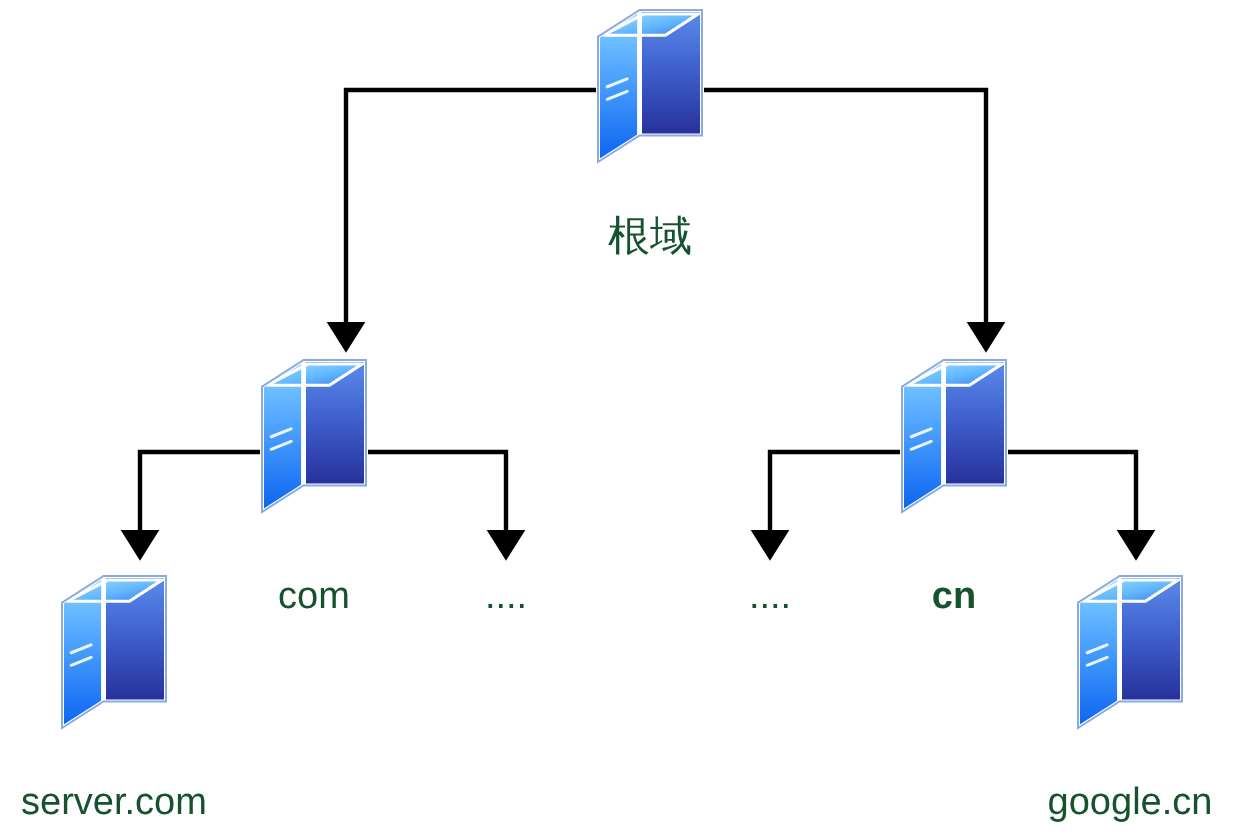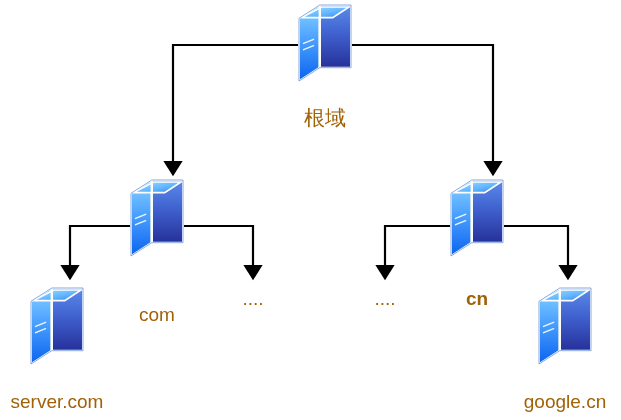--- a/index.html
+++ b/index.html
@@ -7,21 +7,21 @@
     width:621px;height:420px;
     background:#ffffff;
     font-family:"Liberation Sans","DejaVu Sans",sans-serif;
     overflow:hidden;
     position:relative;
   }
   #stage{position:absolute;left:0;top:0;width:621px;height:420px;}
   svg.layer{position:absolute;left:0;top:0;width:621px;height:420px;}
   .lbl{
     position:absolute;
-    color:#a16207;
+    color:#14532d;
     white-space:nowrap;
     line-height:1;
     text-align:center;
   }
   .lbl-en{font-size:19px;}
   .lbl-cjk{font-size:21px;font-family:"DejaVu Sans","Liberation Sans",sans-serif;}
   .lbl-dots{font-size:19px;letter-spacing:0px;}
 </style>
 </head>
 <body>
@@ -109,21 +109,21 @@
           <line x1="559.8" y1="288" x2="559.8" y2="350.7" stroke="#ffffff" stroke-width="2.4"></line>
           <line x1="543.576" y1="326.38" x2="553.5600000000001" y2="322.39" stroke="#e8f6ff" stroke-width="1.5" stroke-linecap="round"></line>
           <line x1="543.576" y1="332.65000000000003" x2="553.5600000000001" y2="328.66" stroke="#e8f6ff" stroke-width="1.5" stroke-linecap="round"></line>
           <polygon points="539,301.3 559.8,288 591,288 591,350.7 559.8,350.7 559.8,350.7 539,364" fill="none" stroke="#2a64c8" stroke-width="1" opacity="0.55"></polygon>
         </g>
       </g>
   </svg>
 
   <div id="labels">
       <div class="lbl lbl-cjk" style="left: 265px; top: 108px; width: 120px;">根域</div>
-      <div class="lbl lbl-en" style="left: 97px; top: 289px; width: 120px; margin-top: 16px;">com</div>
+      <div class="lbl lbl-en" style="left: 97px; top: 289px; width: 120px;">com</div>
       <div class="lbl lbl-en" style="left: 417px; top: 289px; width: 120px; font-weight: bold;">cn</div>
       <div class="lbl lbl-en" style="left: -3px; top: 392px; width: 120px;">server.com</div>
       <div class="lbl lbl-en" style="left: 505px; top: 392px; width: 120px;">google.cn</div>
       <div class="lbl lbl-dots" style="left: 213px; top: 289px; width: 80px;">....</div>
       <div class="lbl lbl-dots" style="left: 345px; top: 289px; width: 80px;">....</div>
     </div>
 
 </div>
 
 </body></html>

